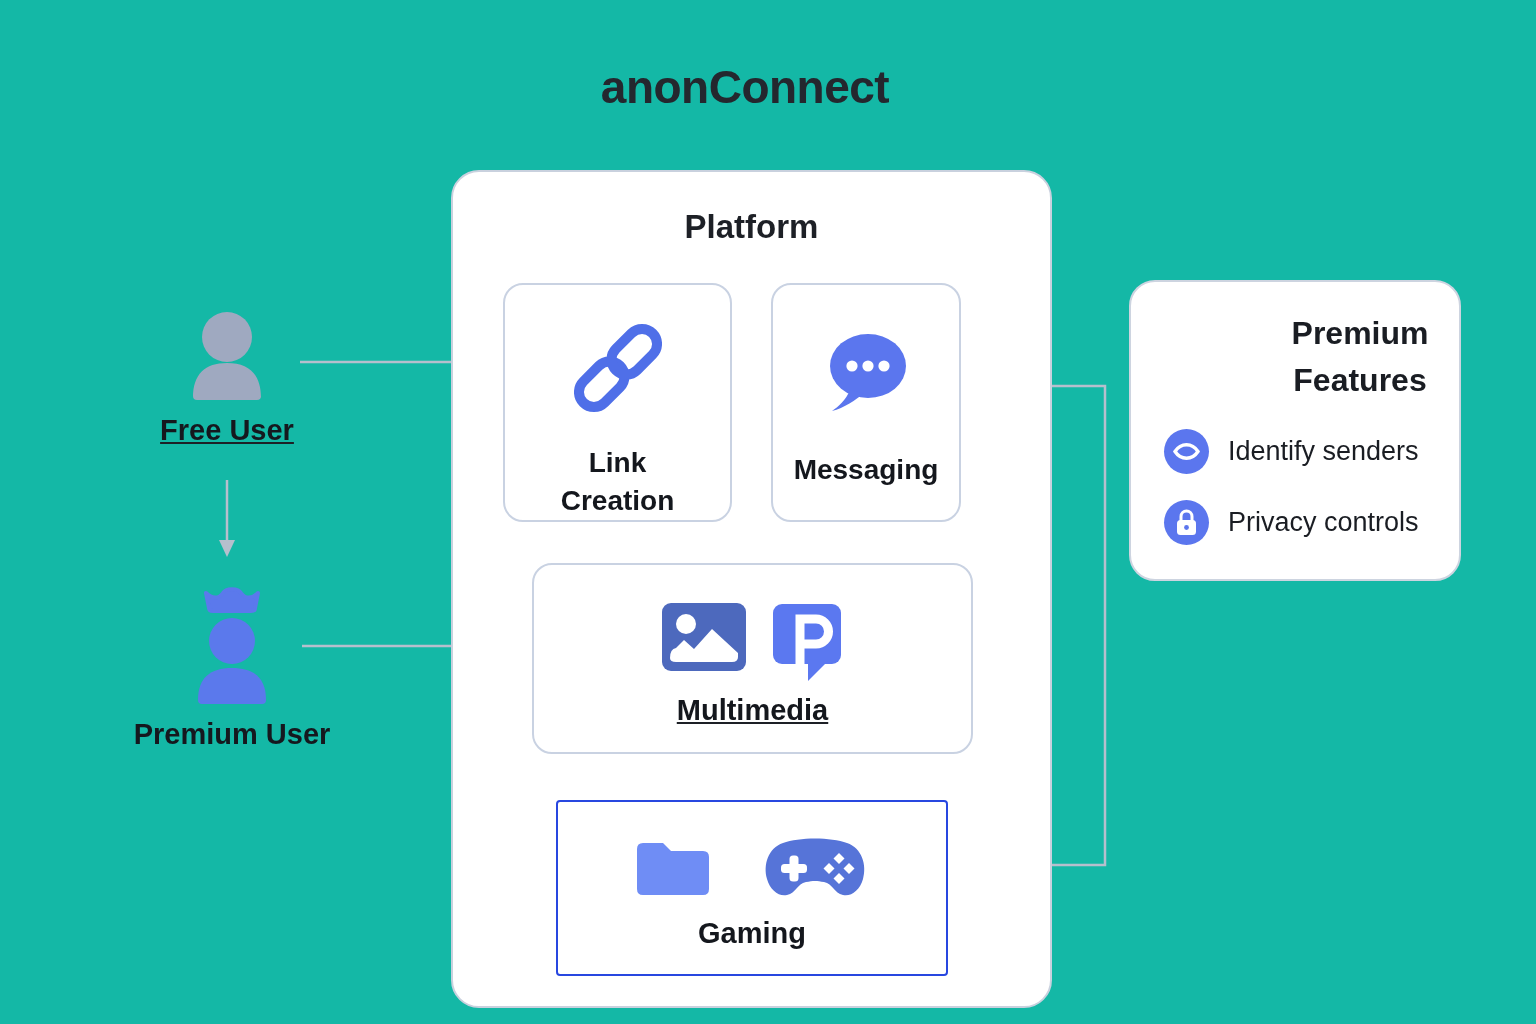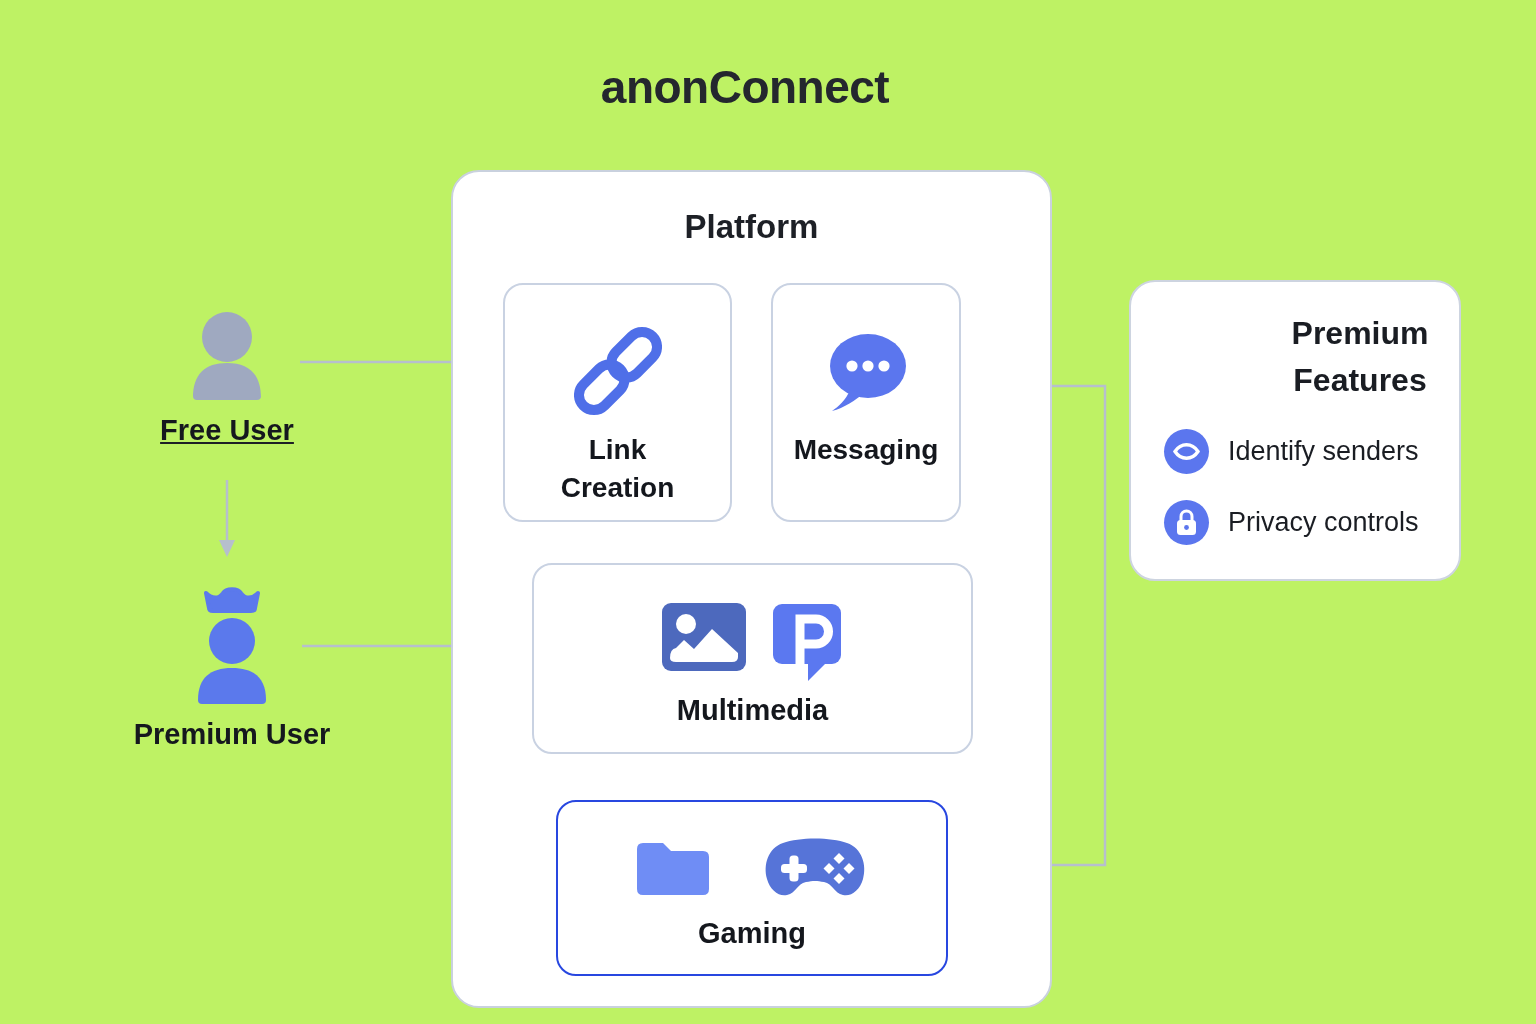--- a/index.html
+++ b/index.html
@@ -1,18 +1,18 @@
 <!DOCTYPE html>
 <html><head>
 <meta charset="utf-8">
 <style>
   html,body{margin:0;padding:0;background:#e9eaee;}
   .canvas{
     position:relative;width:1536px;height:1024px;overflow:hidden;
-    background:#bef264;
+    background:#14b8a6;
     font-family:"Liberation Sans", sans-serif;
     color:#1d2026;
   }
   .diagram-title{
     position:absolute;left:370px;top:60px;width:750px;
     text-align:center;font-size:46px;font-weight:700;letter-spacing:-0.5px;
     color:#24272e;margin:0;
   }
   .platform-box{
     position:absolute;left:451px;top:170px;width:601px;height:838px;
@@ -22,28 +22,28 @@
   .platform-title{
     position:absolute;left:451px;top:208px;width:601px;
     text-align:center;font-size:33px;font-weight:700;color:#1d2026;margin:0;
   }
   .card{
     position:absolute;background:#ffffff;border:2px solid #c9d2e2;border-radius:20px;
     box-sizing:border-box;display:flex;flex-direction:column;align-items:center;
   }
   .card.link-card{left:503px;top:283px;width:229px;height:239px;padding-top:30px;}
   .card.messaging-card{left:771px;top:283px;width:190px;height:239px;padding-top:30px;}
-  .card.multimedia-card{left:532px;top:563px;width:441px;height:191px;padding-top:38px;}
-  .card.gaming-card{left:556px;top:800px;width:392px;height:176px;padding-top:34px;border:2.5px solid #2847e0;border-radius:20px;}
+  .card.multimedia-card{left:532px;top:563px;width:441px;height:191px;padding-top:38px;text-decoration:underline;}
+  .card.gaming-card{left:556px;top:800px;width:392px;height:176px;padding-top:34px;border:2.5px solid #2847e0;border-radius:4px;}
   .icon-slot{display:flex;align-items:center;justify-content:center;}
   .link-card .icon-slot,.messaging-card .icon-slot{height:112px;}
   .multimedia-card .icon-slot{height:72px;gap:26px;align-items:flex-start;}
   .gaming-card .icon-slot{height:64px;gap:54px;align-items:center;}
   .card-label{
-    margin-top:4px;text-align:center;font-size:28px;font-weight:600;
+    margin-top:24px;text-align:center;font-size:28px;font-weight:600;
     line-height:38px;color:#14171d;
   }
   .link-card .card-label{width:150px;}
   .multimedia-card .card-label{margin-top:16px;font-size:29px;}
   .gaming-card .card-label{margin-top:14px;font-size:29px;}
   .actor{position:absolute;display:flex;flex-direction:column;align-items:center;}
   .actor-free{left:127px;top:312px;width:200px;text-decoration:underline;}
   .actor-premium{left:82px;top:586px;width:300px;}
   .actor-label{margin-top:14px;font-size:29px;font-weight:600;color:#15181e;text-align:center;}
   .premium-box{

